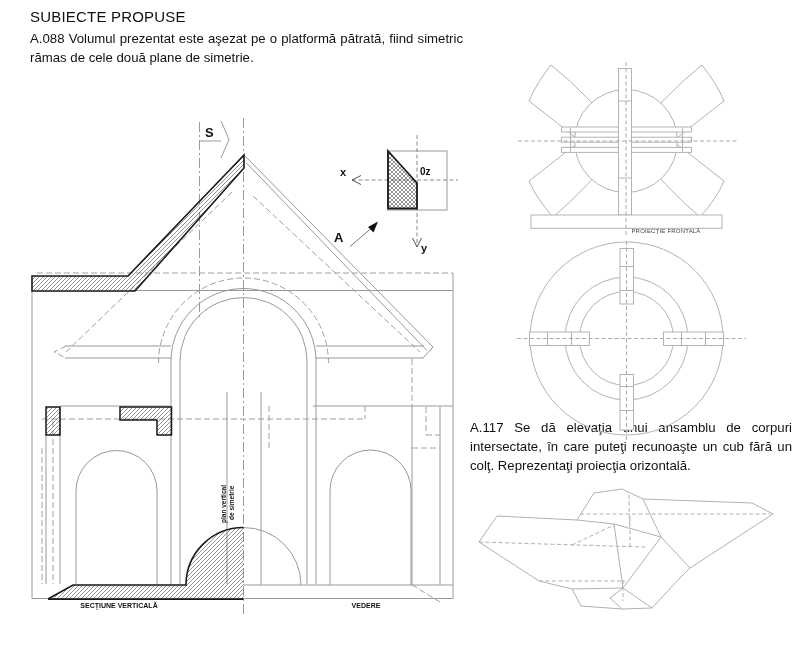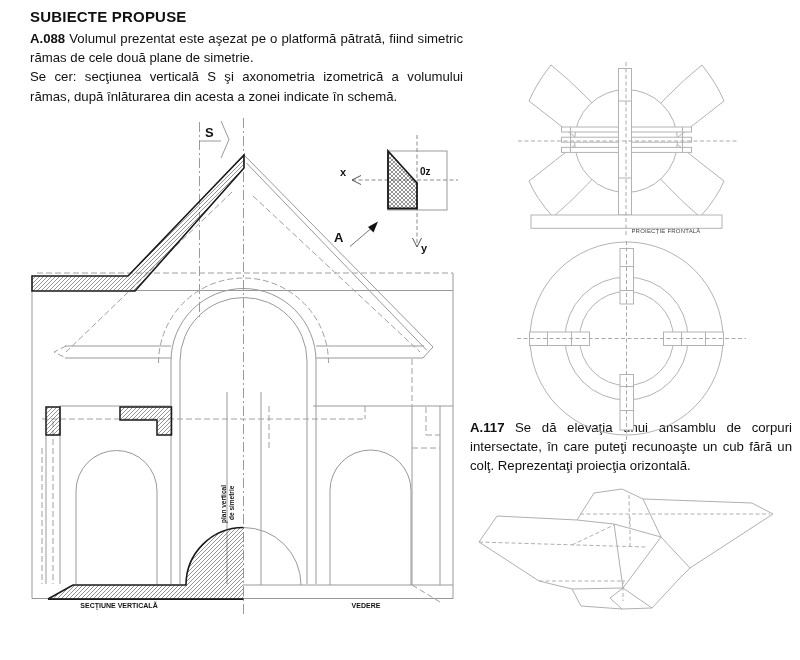--- a/index.html
+++ b/index.html
@@ -1,43 +1,42 @@
 <!DOCTYPE html>
 <html><head>
 <meta charset="utf-8">
 <style>
   html,body{margin:0;padding:0;background:#fff;}
   #page{position:relative;width:800px;height:660px;background:#ffffff;overflow:hidden;
         font-family:"Liberation Sans", sans-serif;color:#111;}
-  #page-title{position:absolute;left:30px;top:8px;font-size:15px;font-weight:bold;letter-spacing:.2px;}
+  #page-title{position:absolute;left:30px;top:8px;font-size:15px;font-weight:normal;letter-spacing:.2px;}
   .prob{position:absolute;text-align:justify;font-size:13.2px;line-height:19.2px;}
   #prob-a088{left:30px;top:29px;width:433px;}
   #prob-a106{left:470px;top:29px;width:322px;}
   #prob-a117{left:470px;top:418px;width:322px;}
   .prob p{margin:0;}
-  .pid{font-weight:bold;}
+  .pid{font-weight:normal;}
   #drawing-layer{position:absolute;left:0;top:0;}
   svg text{font-family:"Liberation Sans", sans-serif;}
   .cap{font-size:7px;font-weight:bold;fill:#111;}
   .tiny{font-size:6px;fill:#444;letter-spacing:.2px;}
   .rot{font-size:6.5px;font-weight:bold;fill:#111;}
   .big-letter{font-size:13px;font-weight:bold;fill:#111;}
   .ax{font-size:11px;font-weight:bold;fill:#111;}
 </style>
 </head>
 <body>
 
 <div id="page">
 
   <div id="page-title">SUBIECTE PROPUSE</div>
 
   <div id="prob-a088" class="prob">
     <p><span class="pid">A.088</span>
        <span>Volumul prezentat este aşezat pe o platformă pătrată, fiind simetric rămas de cele două plane de simetrie.</span></p>
-    <p><span>Se cer: secţiunea verticală S şi axonometria izometrică a volumului rămas, după înlăturarea din acesta a zonei indicate în schemă.</span></p>
   </div>
 
 
   <div id="prob-a117" class="prob">
     <p><span class="pid">A.117</span>
        <span>Se dă elevaţia unui ansamblu de corpuri intersectate, în care puteţi recunoaşte un cub fără un colţ. Reprezentaţi proiecţia orizontală.</span></p>
   </div>
 
   <svg id="drawing-layer" width="800" height="660" viewBox="0 0 800 660">
     <defs>

